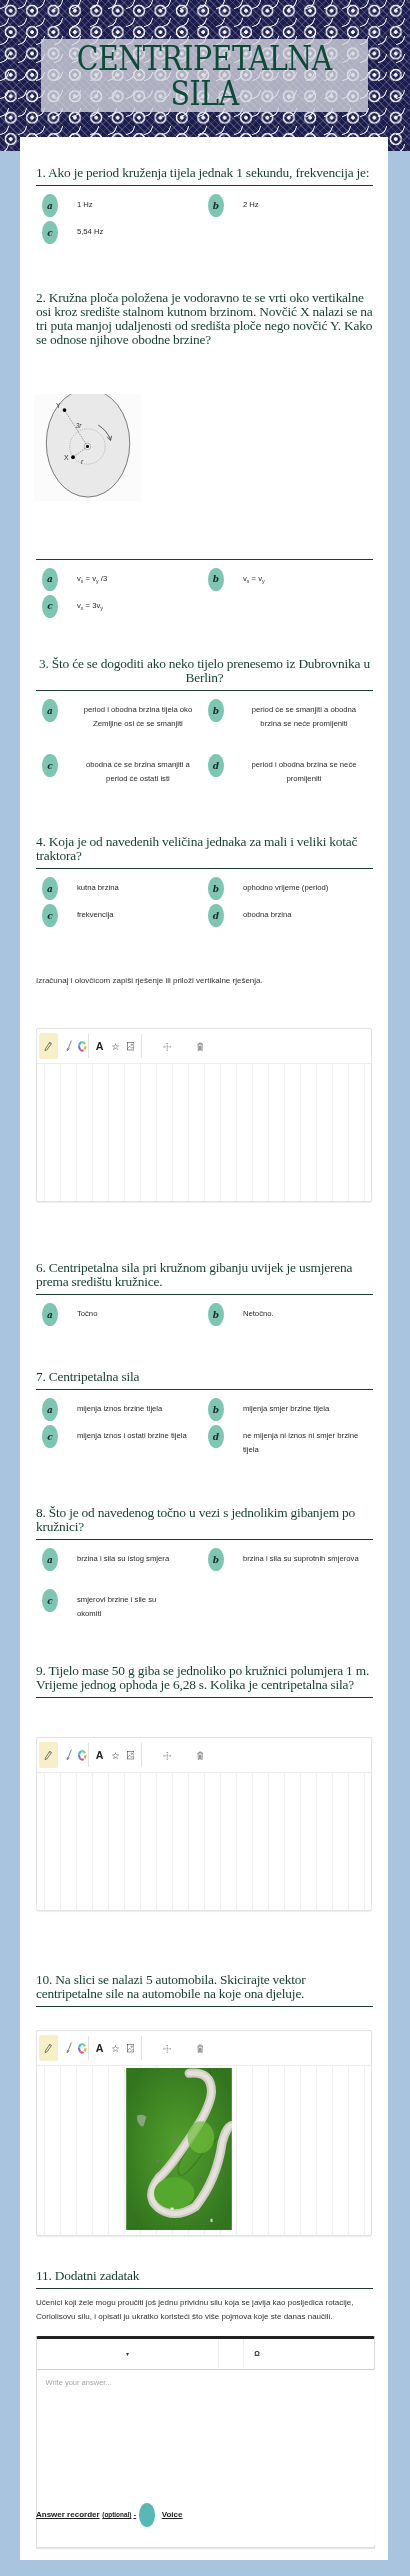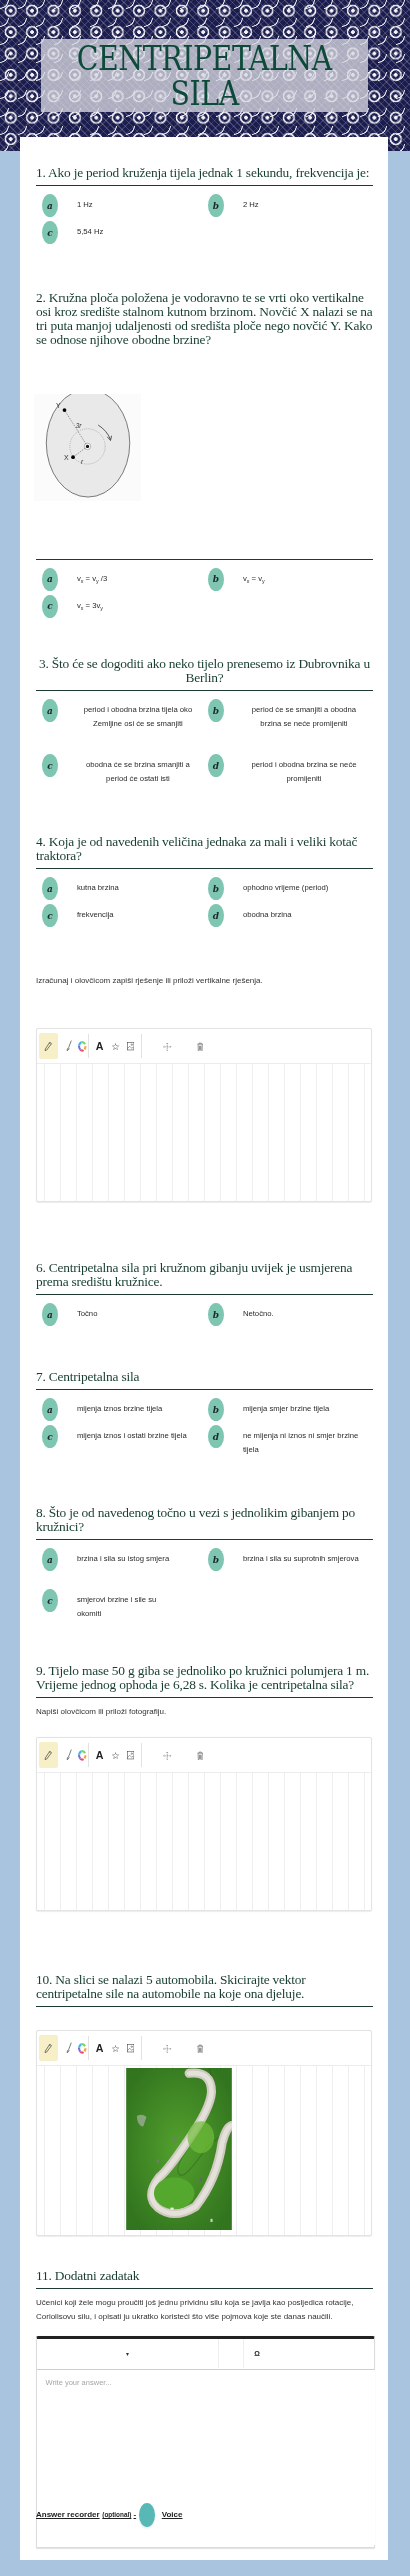--- a/index.html
+++ b/index.html
@@ -312,21 +312,20 @@
     </div>
     <div class="opt" style="left:0;top:41px;">
       <div class="badge">c</div>
       <div class="opt-text" style="width:102px;">smjerovi brzine i sile su okomiti</div>
     </div>
   </div>
 </div>
 
 <div class="q" style="top:1664px;">
   <div class="q-title">9. Tijelo mase 50 g giba se jednoliko po kružnici polumjera 1 m. Vrijeme jednog ophoda je 6,28 s. Kolika je centripetalna sila?</div>
-  <div class="q-sub">Napiši olovčicom ili priloži fotografiju.</div>
 </div>
 <div class="canvas" style="top:1737px;">
   <div class="toolbar">
     <div class="tool active" style="left:2.1px;">
       <svg width="8.5" height="10.7" viewBox="0 0 16 20">
           <path d="M11 2 L14 5 L5 17 L2 18 L2.5 15 Z M10 3.5 L12.5 6" fill="none" stroke="#333" stroke-width="1.2"></path>
         </svg>
     </div>
     <div class="tool" style="left:22.4px;">
       <svg width="6.4" height="11.8" viewBox="0 0 12 22">

